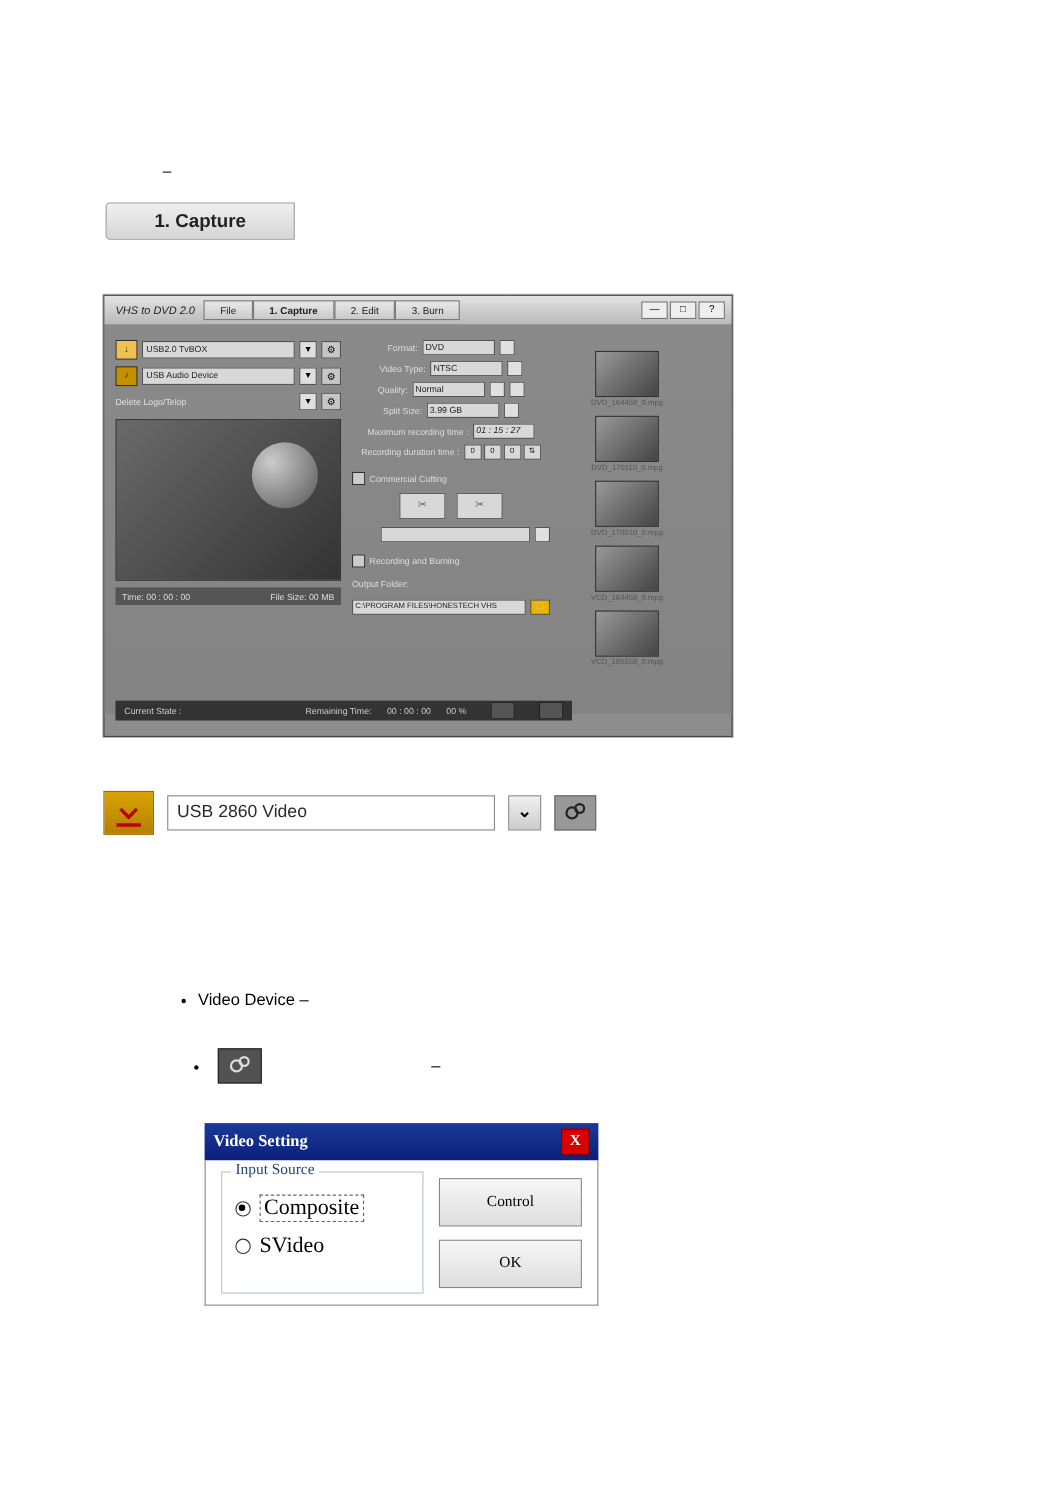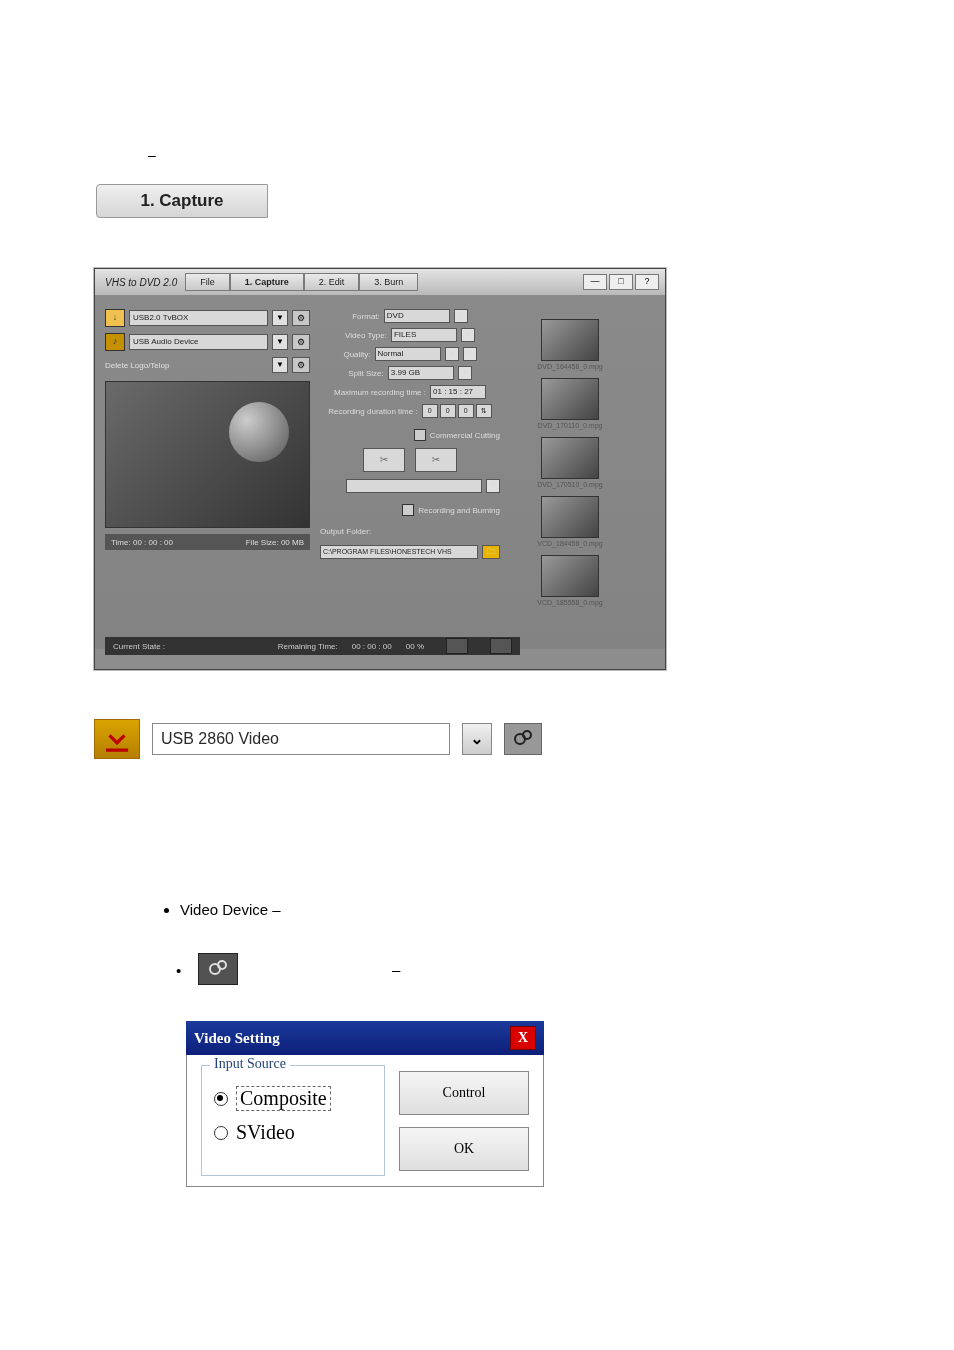--- a/index.html
+++ b/index.html
@@ -208,21 +208,21 @@
     width: 12px; height: 12px;
     background: #e0e0e0;
     border: 1px solid #555;
     font-size: 8px; line-height: 12px; text-align: center;
   }
   .spinrow { display:flex; justify-content:flex-end; gap:2px; }
   .spinrow .sb {
     width:14px;height:12px;background:#d8d8d8;border:1px solid #555;
     font-size:7px;text-align:center;line-height:12px;color:#222;
   }
-  .chk { display:flex; align-items:center; gap:4px; color:#ddd; font-size:8px; margin-top:6px;justify-content:flex-end;}
+  .chk { display:flex; align-items:center; gap:4px; color:#ddd; font-size:8px; margin-top:6px;}
   .chk .box { width:10px;height:10px;background:#ccc;border:1px solid #333; }
   .btnimg { width:40px;height:22px;background:#d8d8d8;border:1px solid #555;font-size:10px;line-height:22px;text-align:center;color:#666;}
   .outfolder {
     display:flex;align-items:center;gap:4px;margin-top:4px;
   }
   .outfolder .fld {
     flex:1;height:12px;background:#d8d8d8;border:1px solid #555;font-size:7px;line-height:12px;padding:0 2px;color:#222;overflow:hidden;
   }
   .outfolder .br {
     width:16px;height:12px;background:#e9b400;border:1px solid #555;font-size:8px;text-align:center;line-height:12px;
@@ -476,37 +476,37 @@
     </div>
 
     <div class="midpane">
       <div class="mrow">
           <span class="lbl">Format:</span>
           <div class="val">DVD</div>
           <div class="dd2">▼</div>
         </div>
       <div class="mrow">
           <span class="lbl">Video Type:</span>
-          <div class="val">FILES</div>
+          <div class="val">NTSC</div>
           <div class="dd2">▼</div>
         </div>
       <div class="mrow">
           <span class="lbl">Quality:</span>
           <div class="val">Normal</div>
           <div class="dd2">▼</div>
           <div class="dd2">⟳</div>
         </div>
       <div class="mrow">
           <span class="lbl">Split Size:</span>
           <div class="val">3.99 GB</div>
           <div class="dd2">▼</div>
         </div>
       <div class="mrow">
           <span class="lbl">Maximum recording time :</span>
-          <div class="val" style="width:50px;">01 : 15 : 27</div>
+          <div class="val" style="width:50px;font-style:italic;">01 : 15 : 27</div>
         </div>
       <div class="mrow">
           <span class="lbl">Recording duration time :</span>
         <div class="spinrow">
           <div class="sb">0</div>
           <div class="sb">0</div>
           <div class="sb">0</div>
           <div class="sb">⇅</div>
         </div>
       </div>

